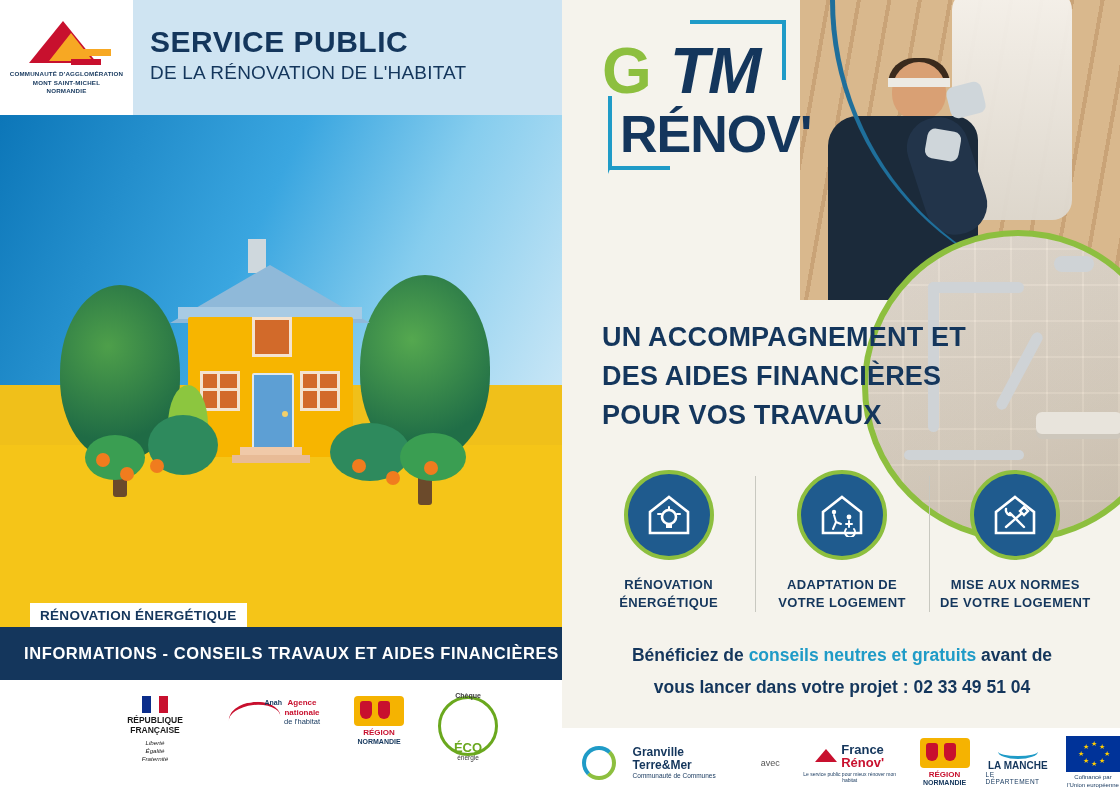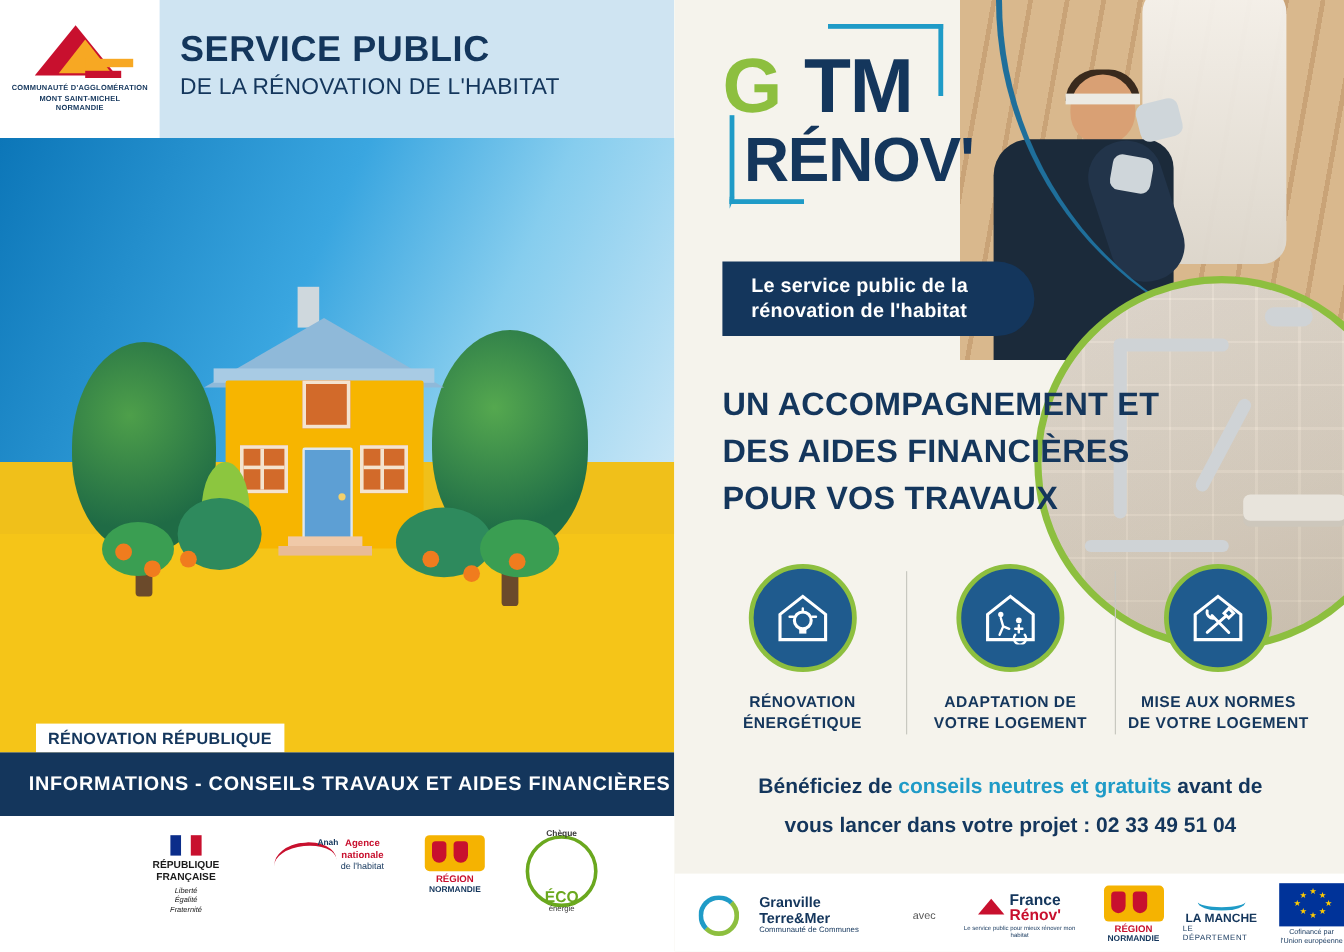--- a/index.html
+++ b/index.html
@@ -136,21 +136,21 @@
   .pc-bar{position:absolute;background:#cfd3d6;border-radius:6px;}
   .pc-b1{left:60px;top:46px;width:11px;height:150px;}
   .pc-b2{left:60px;top:46px;width:96px;height:11px;}
   .pc-b3{left:146px;top:92px;width:11px;height:86px;transform:rotate(28deg);}
   .pc-seat{position:absolute;left:168px;top:176px;width:86px;height:22px;background:#e8e4dc;border-radius:6px;box-shadow:0 5px 0 #cdc7bc;}
   .pc-shower{position:absolute;left:186px;top:20px;width:40px;height:16px;background:#cfd3d6;border-radius:8px;}
   .pc-grab{position:absolute;left:36px;top:214px;width:120px;height:10px;background:#cfd3d6;border-radius:5px;}
 
   .gtm{position:absolute;left:40px;top:18px;width:210px;height:170px;}
   .gtm-g{position:absolute;left:0;top:16px;font-size:64px;font-weight:bold;color:#8dbf3f;font-family:"Liberation Sans",sans-serif;letter-spacing:-1px;}
-  .gtm-tm{position:absolute;left:68px;top:16px;font-size:64px;font-weight:bold;color:#14365c;letter-spacing:-1px;}
+  .gtm-tm{position:absolute;left:68px;top:16px;font-size:64px;font-weight:bold;color:#14365c;letter-spacing:-1px;font-style:italic;}
   .gtm-renov{position:absolute;left:18px;top:86px;font-size:52px;font-weight:bold;color:#14365c;letter-spacing:-1px;}
   .gtm-bubble{position:absolute;left:88px;top:2px;width:92px;height:56px;border:4px solid #1f9bc7;border-bottom:none;border-left:none;}
   .gtm-bubble2{position:absolute;left:6px;top:78px;width:58px;height:70px;border:4px solid #1f9bc7;border-right:none;border-top:none;}
   .gtm-tail{position:absolute;left:6px;top:146px;width:0;height:0;border-left:4px solid #1f9bc7;border-bottom:10px solid transparent;}
 
   .svc-band{position:absolute;left:40px;top:218px;width:260px;height:62px;background:#14365c;border-radius:0 31px 31px 0;
             display:flex;align-items:center;}
   .svc-band span{color:#ffffff;font-size:16.5px;font-weight:bold;line-height:1.25;padding-left:24px;letter-spacing:.2px;}
 
   .headline{position:absolute;left:40px;top:318px;width:440px;color:#14365c;font-size:27px;font-weight:bold;
@@ -254,21 +254,21 @@
       <div class="bush b3"></div>
       <div class="bush b4"></div>
       <div class="flow" style="left:96px;top:338px;"></div>
       <div class="flow" style="left:120px;top:352px;"></div>
       <div class="flow" style="left:150px;top:344px;"></div>
       <div class="flow" style="left:352px;top:344px;"></div>
       <div class="flow" style="left:386px;top:356px;"></div>
       <div class="flow" style="left:424px;top:346px;"></div>
 
       <div class="bullets">
-        <div><span class="bullet">RÉNOVATION RÉPUBLIQUE</span></div>
+        <div><span class="bullet">RÉNOVATION ÉNERGÉTIQUE</span></div>
 
       </div>
     </div>
 
     <div class="info-band">
       <span>INFORMATIONS - CONSEILS TRAVAUX ET AIDES FINANCIÈRES</span>
     </div>
 
     <div class="left-footer">
       <div class="lf-logos">
@@ -345,23 +345,20 @@
 
     <div class="gtm">
       <div class="gtm-bubble"></div>
       <div class="gtm-bubble2"></div>
       <div class="gtm-tail"></div>
       <div class="gtm-g">G</div>
       <div class="gtm-tm">TM</div>
       <div class="gtm-renov">RÉNOV'</div>
     </div>
 
-    <div class="svc-band">
-      <span>Le service public de la<br>rénovation de l'habitat</span>
-    </div>
 
     <div class="headline">
       UN ACCOMPAGNEMENT ET<br>DES AIDES FINANCIÈRES<br>POUR VOS TRAVAUX
     </div>
 
     <div class="pillars">
 
       <div class="pillar">
         <div class="pill-circle">
           <svg width="46" height="44" viewBox="0 0 46 44" aria-hidden="true">

